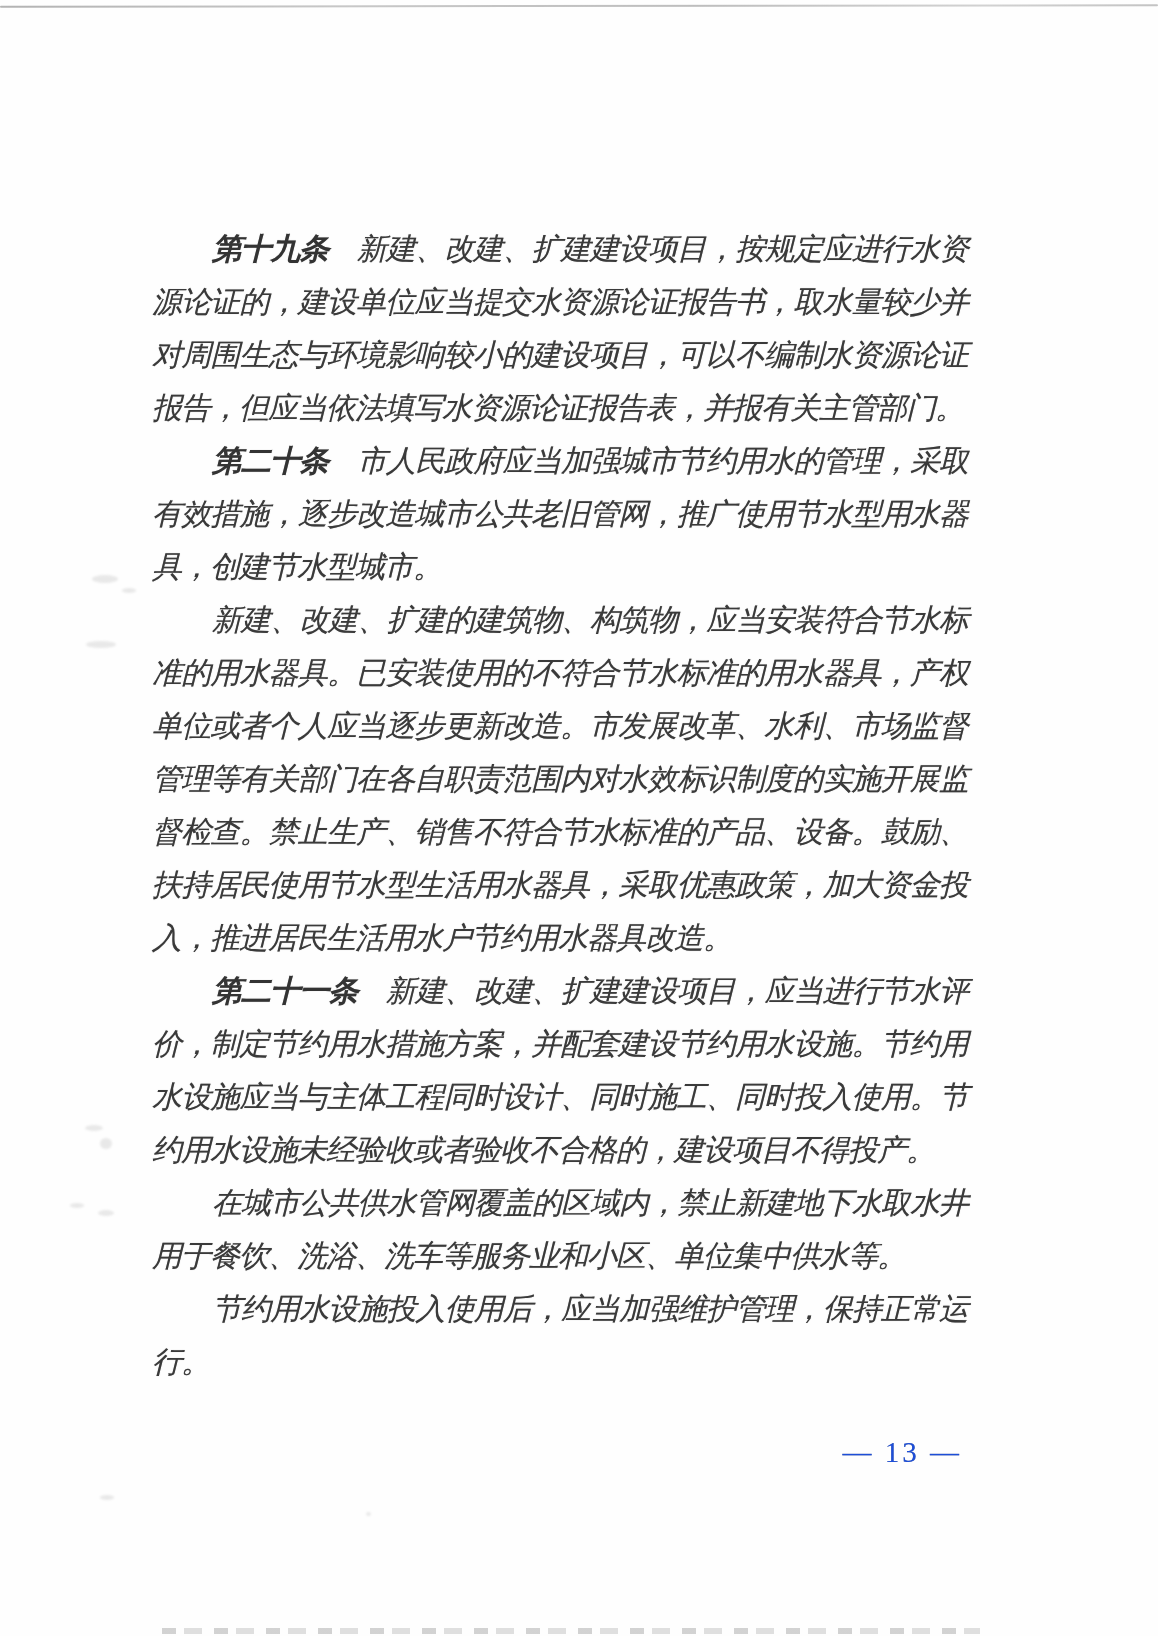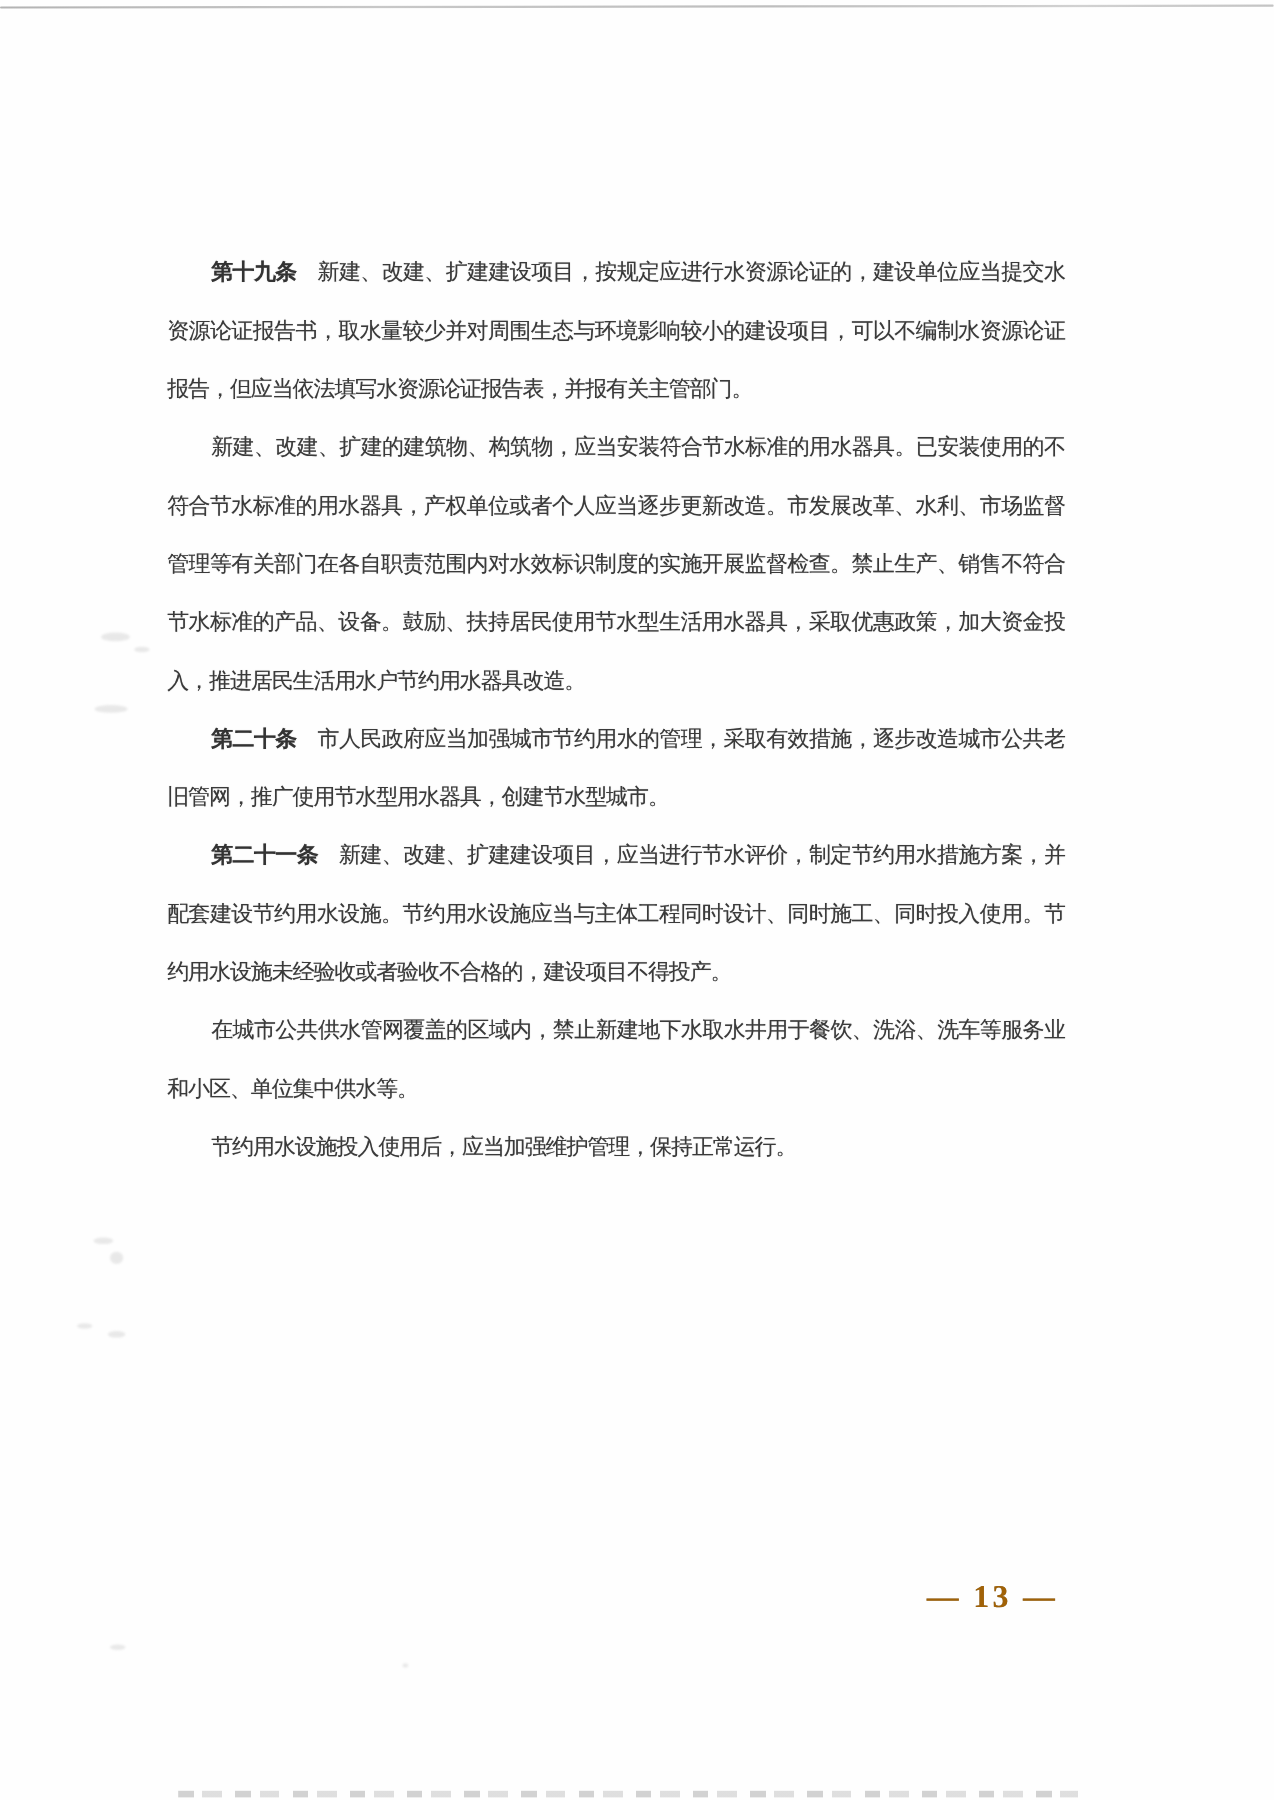--- a/index.html
+++ b/index.html
@@ -14,33 +14,34 @@
   }
   .scan-top-line{
     position:absolute;top:5px;left:0;width:1158px;height:2px;
     background:linear-gradient(90deg,#9a9a9a 0%,#b5b5b5 30%,#a8a8a8 60%,#c2c2c2 85%,#b0b0b0 100%);
     opacity:.75;border-radius:1px;
     transform:rotate(-0.08deg);
   }
   .content{
     position:absolute;left:152px;top:222px;width:816px;
     color:#3a3a3a;
-    font-size:20px;letter-spacing:-1px;line-height:53px;
+    font-size:30px;letter-spacing:-1px;line-height:53px;
     text-shadow:0 0 0.7px rgba(70,70,70,.55);
+    font-style:italic;
   }
   .content p{
     margin:0;text-indent:2em;
     text-align:justify;text-justify:inter-ideograph;
   }
   .term{font-weight:700;margin-right:0.95em;color:#333;}
   .term:empty{display:none;margin:0;}
   .page-number{
     position:absolute;top:1436px;right:196px;
-    font-size:29px;color:#a16207;letter-spacing:3px;
-    white-space:nowrap;text-shadow:0 0 0.5px rgba(70,70,70,.5);font-weight:bold;
+    font-size:29px;color:#1d4ed8;letter-spacing:3px;
+    white-space:nowrap;text-shadow:0 0 0.5px rgba(70,70,70,.5);
   }
   .smudge{
     position:absolute;display:block;background:#8a8a8a;
     border-radius:50%;opacity:.18;filter:blur(1px);
   }
   .bottom-bleed{
     position:absolute;top:1628px;left:162px;width:818px;height:6px;
     background:repeating-linear-gradient(90deg,
       rgba(110,110,110,.55) 0 14px, transparent 14px 22px,
       rgba(130,130,130,.45) 22px 40px, transparent 40px 52px);
@@ -52,24 +53,24 @@
 
 <div class="page">
 
   <div class="scan-top-line"></div>
 
   <div class="content">
     <p>
       <b class="term">第十九条</b><span>新建、改建、扩建建设项目，按规定应进行水资源论证的，建设单位应当提交水资源论证报告书，取水量较少并对周围生态与环境影响较小的建设项目，可以不编制水资源论证报告，但应当依法填写水资源论证报告表，并报有关主管部门。</span>
     </p>
     <p>
-      <span>新建、改建、扩建的建筑物、构筑物，应当安装符合节水标准的用水器具。已安装使用的不符合节水标准的用水器具，产权单位或者个人应当逐步更新改造。市发展改革、水利、市场监督管理等有关部门在各自职责范围内对水效标识制度的实施开展监督检查。禁止生产、销售不符合节水标准的产品、设备。鼓励、扶持居民使用节水型生活用水器具，采取优惠政策，加大资金投入，推进居民生活用水户节约用水器具改造。</span>
+      <b class="term">第二十条</b><span>市人民政府应当加强城市节约用水的管理，采取有效措施，逐步改造城市公共老旧管网，推广使用节水型用水器具，创建节水型城市。</span>
     </p>
     <p>
-      <b class="term">第二十条</b><span>市人民政府应当加强城市节约用水的管理，采取有效措施，逐步改造城市公共老旧管网，推广使用节水型用水器具，创建节水型城市。</span>
+      <span>新建、改建、扩建的建筑物、构筑物，应当安装符合节水标准的用水器具。已安装使用的不符合节水标准的用水器具，产权单位或者个人应当逐步更新改造。市发展改革、水利、市场监督管理等有关部门在各自职责范围内对水效标识制度的实施开展监督检查。禁止生产、销售不符合节水标准的产品、设备。鼓励、扶持居民使用节水型生活用水器具，采取优惠政策，加大资金投入，推进居民生活用水户节约用水器具改造。</span>
     </p>
     <p>
       <b class="term">第二十一条</b><span>新建、改建、扩建建设项目，应当进行节水评价，制定节约用水措施方案，并配套建设节约用水设施。节约用水设施应当与主体工程同时设计、同时施工、同时投入使用。节约用水设施未经验收或者验收不合格的，建设项目不得投产。</span>
     </p>
     <p>
       <span>在城市公共供水管网覆盖的区域内，禁止新建地下水取水井用于餐饮、洗浴、洗车等服务业和小区、单位集中供水等。</span>
     </p>
     <p>
       <span>节约用水设施投入使用后，应当加强维护管理，保持正常运行。</span>
     </p>

